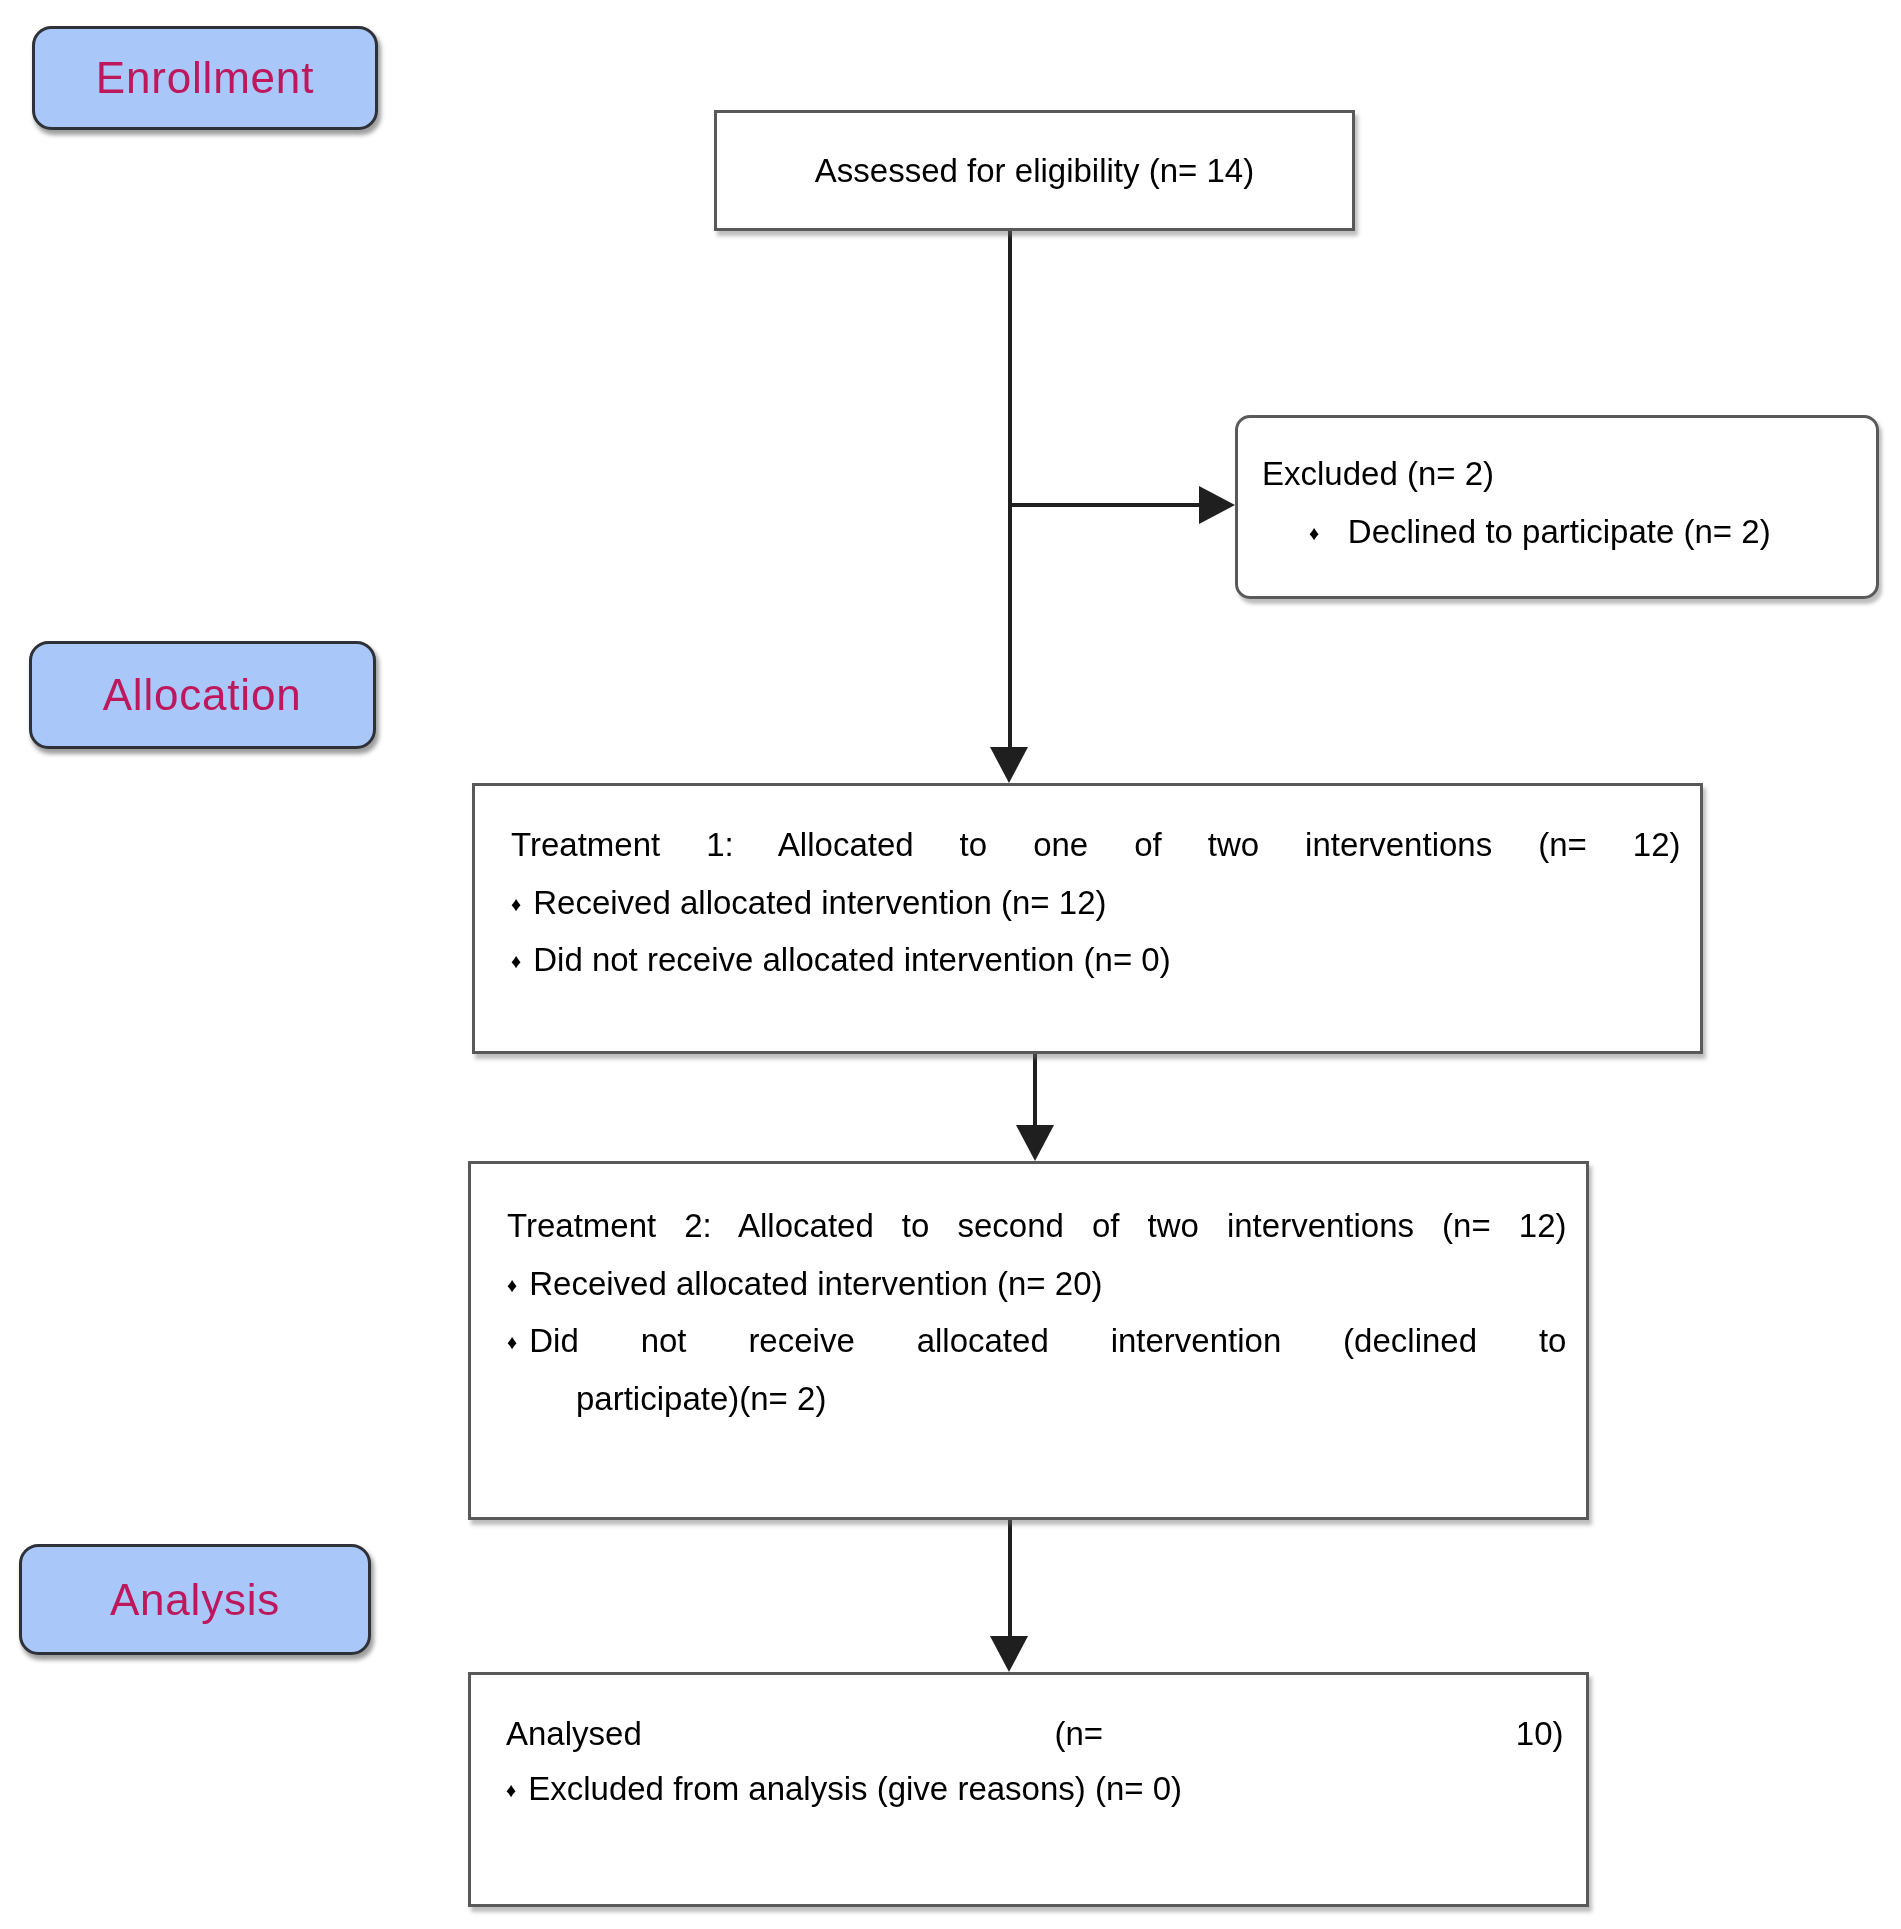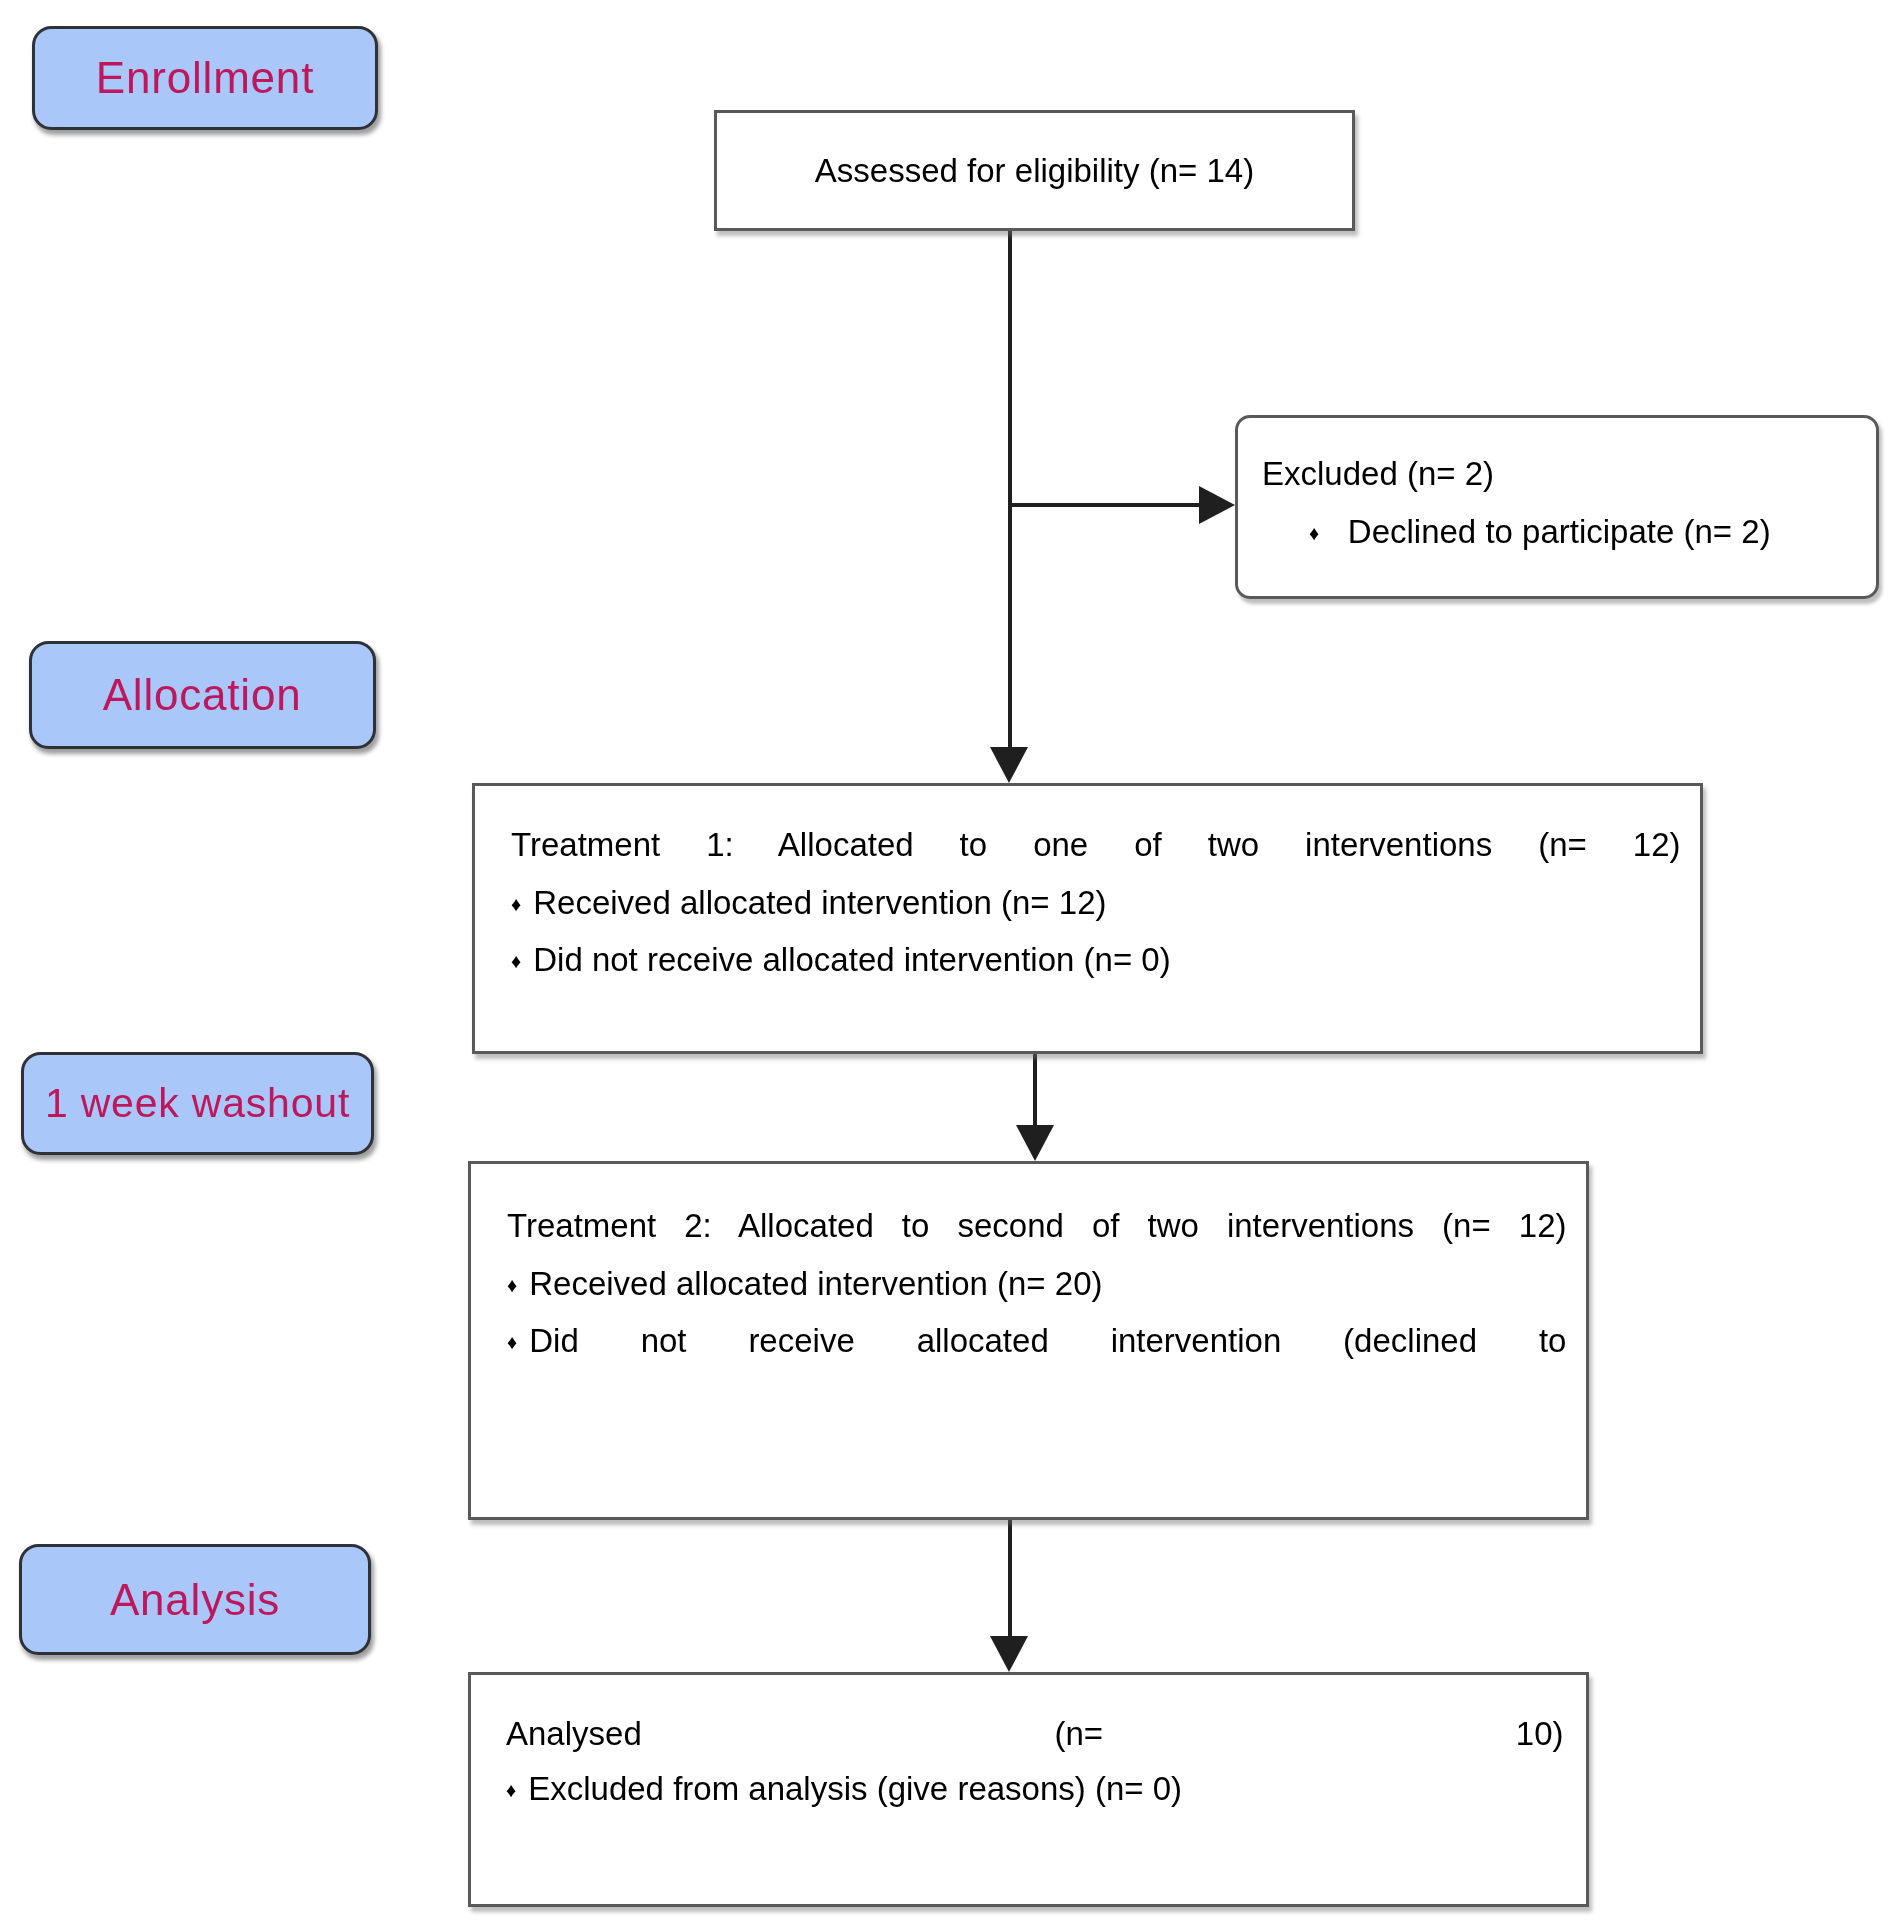--- a/index.html
+++ b/index.html
@@ -35,21 +35,20 @@
     border-top:19px solid transparent;border-bottom:19px solid transparent;
     border-left:36px solid #1F1F1F;}
 </style>
 </head>
 <body>
 
 <div class="canvas">
 
   <div class="stage" style="left:32px;top:26px;width:346px;height:104px;">Enrollment</div>
   <div class="stage" style="left:28.6px;top:641px;width:347px;height:108px;">Allocation</div>
-  <div class="stage" style="left:21px;top:1052px;width:353px;height:103px;font-size:41px;">1 week washout</div>
   <div class="stage" style="left:19px;top:1544px;width:352px;height:111px;">Analysis</div>
 
   <div class="vline" style="left:1008px;top:231px;height:519px;"></div>
   <div class="tri-down" style="left:990px;top:747px;"></div>
 
   <div class="hline" style="left:1009px;top:503px;width:192px;"></div>
   <div class="tri-right" style="left:1199px;top:486px;"></div>
 
   <div class="vline" style="left:1033px;top:1054px;height:74px;"></div>
   <div class="tri-down" style="left:1016px;top:1125px;"></div>
@@ -92,20 +91,21 @@
       <span class="jwords">
         <span>Did</span>
         <span>not</span>
         <span>receive</span>
         <span>allocated</span>
         <span>intervention</span>
         <span>(declined</span>
         <span>to</span>
       </span>
     </div>
+    <div class="line" style="padding-left:69px;">participate)(n= 2)</div>
   </div>
 
   <div class="flowbox" style="left:468px;top:1672px;width:1121px;height:235px;padding:39px 22.5px 0 35px;">
     <div class="line spread">
       <span>Analysed</span>
       <span>(n=</span>
       <span>10)</span>
     </div>
     <div class="line brow" style="margin-top:15px;">
       <span class="diamond" style="margin-right:12px;">♦</span>

